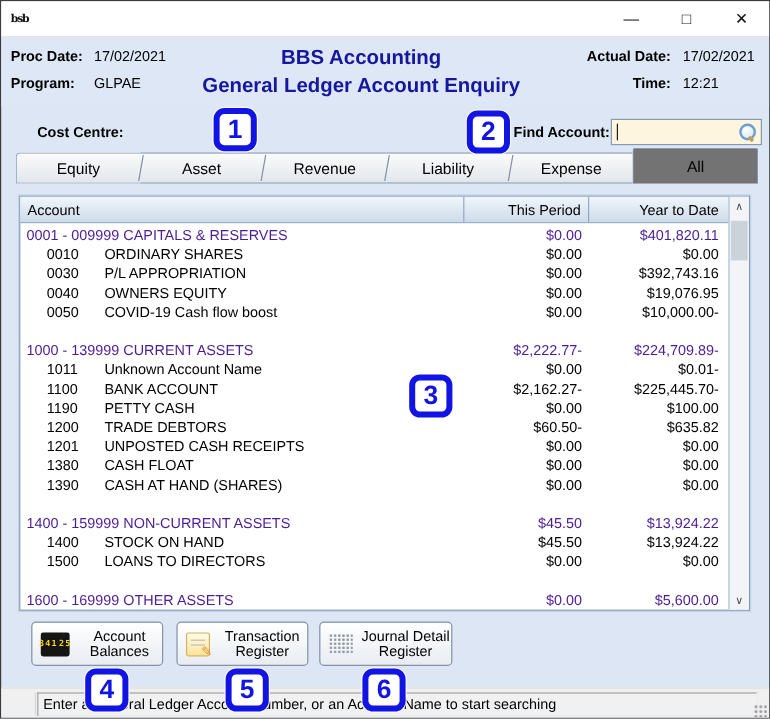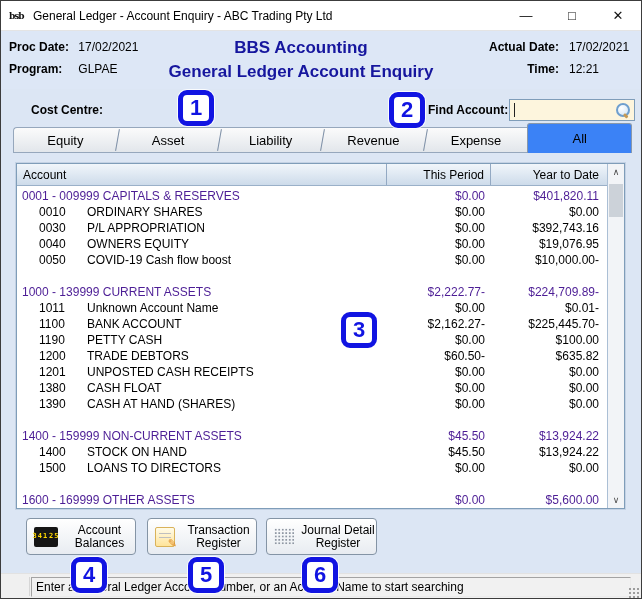--- a/index.html
+++ b/index.html
@@ -39,21 +39,21 @@
   .mag { position:relative; width:14px; height:14px; margin-left:auto; flex:0 0 14px; }
   .mag::before { content:''; position:absolute; left:0; top:0; width:10px; height:10px; border:2px solid #6f9fce; border-radius:50%; background:radial-gradient(circle at 35% 30%, #ffffff, #cfe4f6); }
   .mag::after { content:''; position:absolute; left:9px; top:10px; width:5px; height:2.5px; background:#c59a55; border-radius:1px; transform:rotate(45deg); transform-origin:left top; }
 
   
   .tabstrip { position:absolute; top:126px; left:12px; width:619px; height:26px; display:flex; }
   .tab { flex:1; position:relative; display:flex; align-items:center; justify-content:center; font-size:13px; color:#000; background:linear-gradient(#fbfbfb,#e2e6eb); border-top:1px solid #96a7bc; border-bottom:1px solid #96a7bc; }
   .tab:first-child { border-left:1px solid #96a7bc; border-top-left-radius:4px; }
   .tab:last-child { border-right:1px solid #96a7bc; border-top-right-radius:4px; }
   .tab + .tab::before { content:''; position:absolute; left:0; top:1px; bottom:1px; width:1px; background:#7d8fa6; transform:rotate(10deg); }
-  .tab.active { background:#3b82f6; border:1px solid #8898ab; border-bottom:none; height:30px; margin-top:-4px; border-radius:3px 3px 0 0; z-index:2; }
+  .tab.active { background:#737373; border:1px solid #8898ab; border-bottom:none; height:30px; margin-top:-4px; border-radius:3px 3px 0 0; z-index:2; }
   .tab.active::before { display:none; }
 
   
   .tframe { position:absolute; top:162px; left:15px; width:609px; height:346px; background:#fff; border:1px solid #7f9db9; box-shadow:0 0 0 1px #c4d2e4; }
   .thead { display:flex; height:22px; background:linear-gradient(#f1f6fb,#cddbea); border-bottom:1px solid #9ab0c8; font-size:12px; }
   .th { display:flex; align-items:center; height:100%; }
   .th-account { width:370px; padding-left:6px; border-right:1px solid #93a9c3; }
   .th-period { width:104px; justify-content:flex-end; padding-right:6px; border-right:1px solid #93a9c3; }
   .th-ytd { width:116px; justify-content:flex-end; padding-right:8px; }
   .tbody { position:absolute; top:22px; left:0; right:17px; bottom:0; overflow:hidden; padding-top:2px; }
@@ -97,21 +97,20 @@
   .ann-1 { left:177px; top:89px; } .ann-2 { left:388px; top:91px; } .ann-3 { left:340px; top:311px; }
   .ann-4 { left:70px; top:556px; } .ann-5 { left:187px; top:556px; } .ann-6 { left:301px; top:556px; }
 </style>
 </head>
 <body>
 
 <div class="window">
 
   <div class="titlebar">
     <span class="app-icon">bsb</span>
-    <span class="win-title">General Ledger - Account Enquiry - ABC Trading Pty Ltd</span>
     <span class="win-controls">
       <button class="win-btn">—</button>
       <button class="win-btn">□</button>
       <button class="win-btn">✕</button>
     </span>
   </div>
 
   <div class="header">
     <div class="hdr-left">
       <div class="hrow">
@@ -140,22 +139,22 @@
   <span class="ctl-label lbl-cost">Cost Centre:</span>
   <span class="ctl-label lbl-find">Find Account:</span>
   <div class="inputbox find">
     <span class="caret"></span>
     <span class="mag"></span>
   </div>
 
   <div class="tabstrip">
       <div class="tab">Equity</div>
       <div class="tab">Asset</div>
+      <div class="tab">Revenue</div>
       <div class="tab">Liability</div>
-      <div class="tab">Revenue</div>
       <div class="tab">Expense</div>
       <div class="tab active">All</div>
     </div>
 
   <div class="tframe">
     <div class="thead">
       <span class="th th-account">Account</span>
       <span class="th th-period">This Period</span>
       <span class="th th-ytd">Year to Date</span>
     </div>

